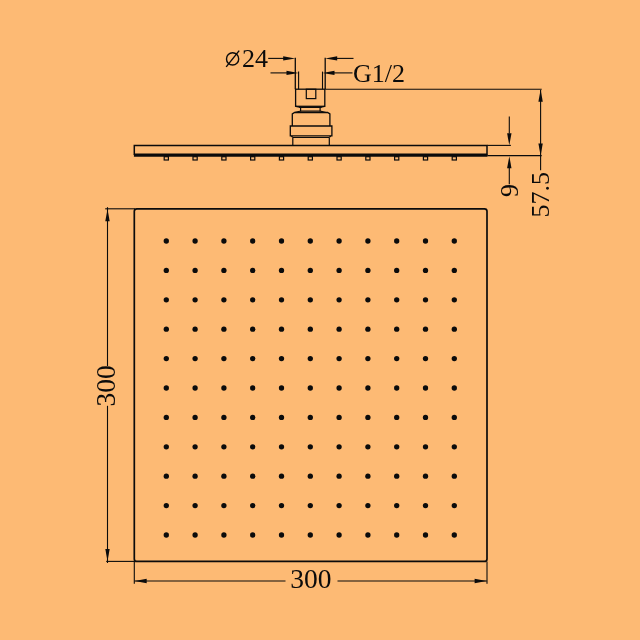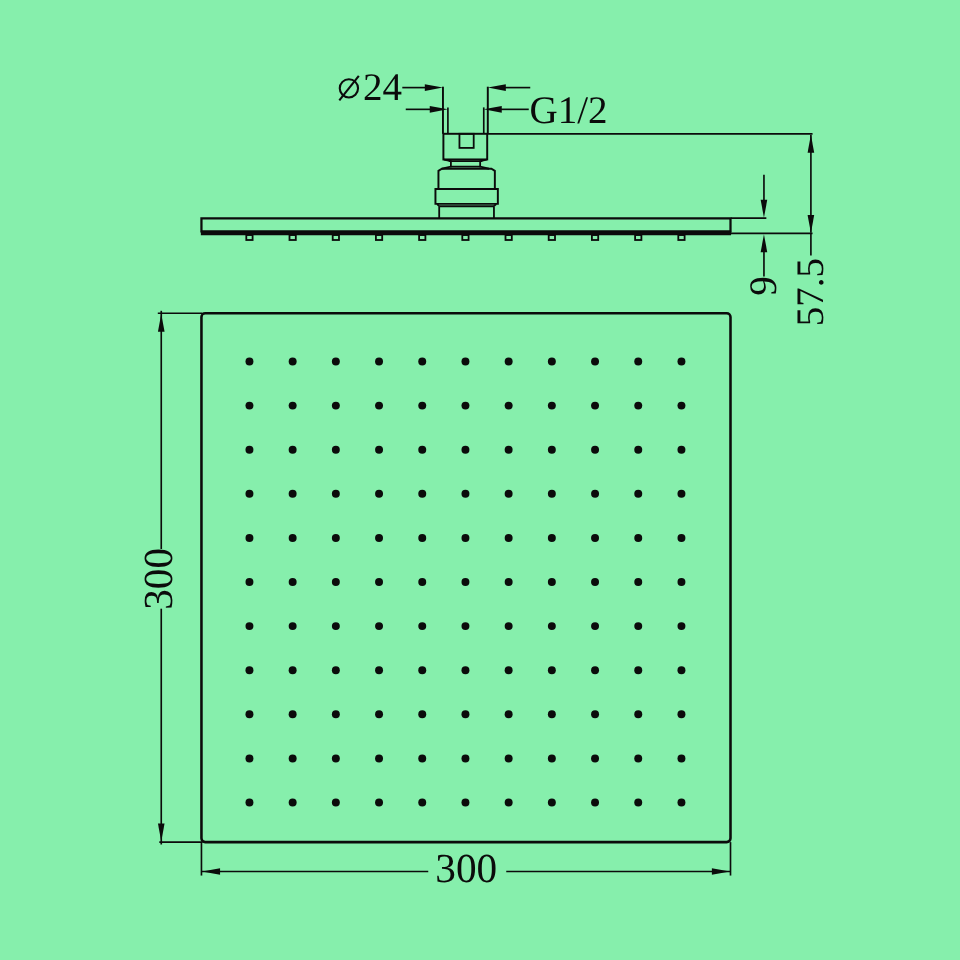--- a/index.html
+++ b/index.html
@@ -1,16 +1,16 @@
 <!DOCTYPE html>
 <html><head>
 <meta charset="utf-8">
 <style>
   html,body{margin:0;padding:0;background:#ffffff;}
-  .page{width:640px;height:640px;position:relative;background:#86efac;overflow:hidden;}
+  .page{width:640px;height:640px;position:relative;background:#fdba74;overflow:hidden;}
   text{font-family:"Liberation Serif", serif;fill:#0b0b0b;}
 </style>
 </head>
 <body>
 <div class="page">
 <svg style="filter:blur(0.3px)" width="640" height="640" viewBox="0 0 640 640">
   <g stroke="#0b0b0b" stroke-width="1.25" fill="none" stroke-linecap="butt">
 
     <g>
       <path d="M134.3,145.5 H487 V154.2 H134.3 Z" stroke-width="1.5"></path>

